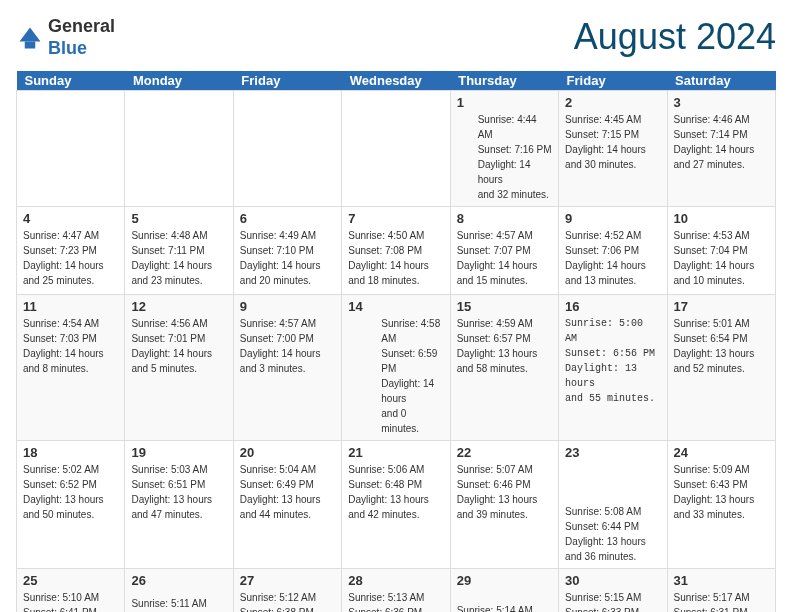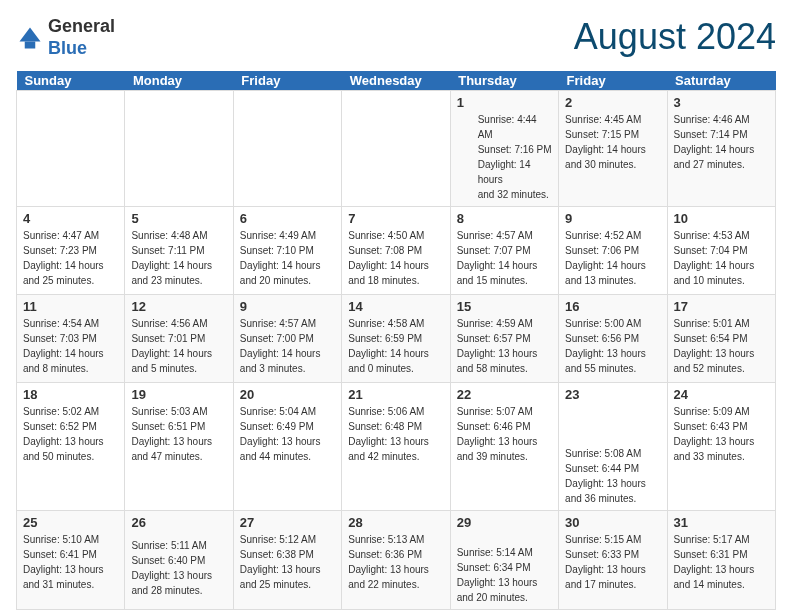--- a/index.html
+++ b/index.html
@@ -214,35 +214,35 @@
         </td>
         <td>
           <span class="day-num">9</span>
           <div class="day-detail" style="white-space: pre-line;">Sunrise: 4:57 AM
 Sunset: 7:00 PM
 Daylight: 14 hours
 and 3 minutes.</div>
         </td>
         <td>
           <span class="day-num">14</span>
-          <div class="day-detail" style="white-space: pre-line;">Sunrise: 4:58 AM
+          <div class="day-detail" style="white-space: pre-line; margin-left: 33px;">Sunrise: 4:58 AM
 Sunset: 6:59 PM
 Daylight: 14 hours
 and 0 minutes.</div>
         </td>
         <td>
           <span class="day-num">15</span>
           <div class="day-detail" style="white-space: pre-line;">Sunrise: 4:59 AM
 Sunset: 6:57 PM
 Daylight: 13 hours
 and 58 minutes.</div>
         </td>
         <td>
           <span class="day-num">16</span>
-          <div class="day-detail" style="white-space: pre-line;">Sunrise: 5:00 AM
+          <div class="day-detail" style="white-space: pre-line; font-family: Liberation Mono, monospace;">Sunrise: 5:00 AM
 Sunset: 6:56 PM
 Daylight: 13 hours
 and 55 minutes.</div>
         </td>
         <td>
           <span class="day-num">17</span>
           <div class="day-detail" style="white-space: pre-line;">Sunrise: 5:01 AM
 Sunset: 6:54 PM
 Daylight: 13 hours
 and 52 minutes.</div>

